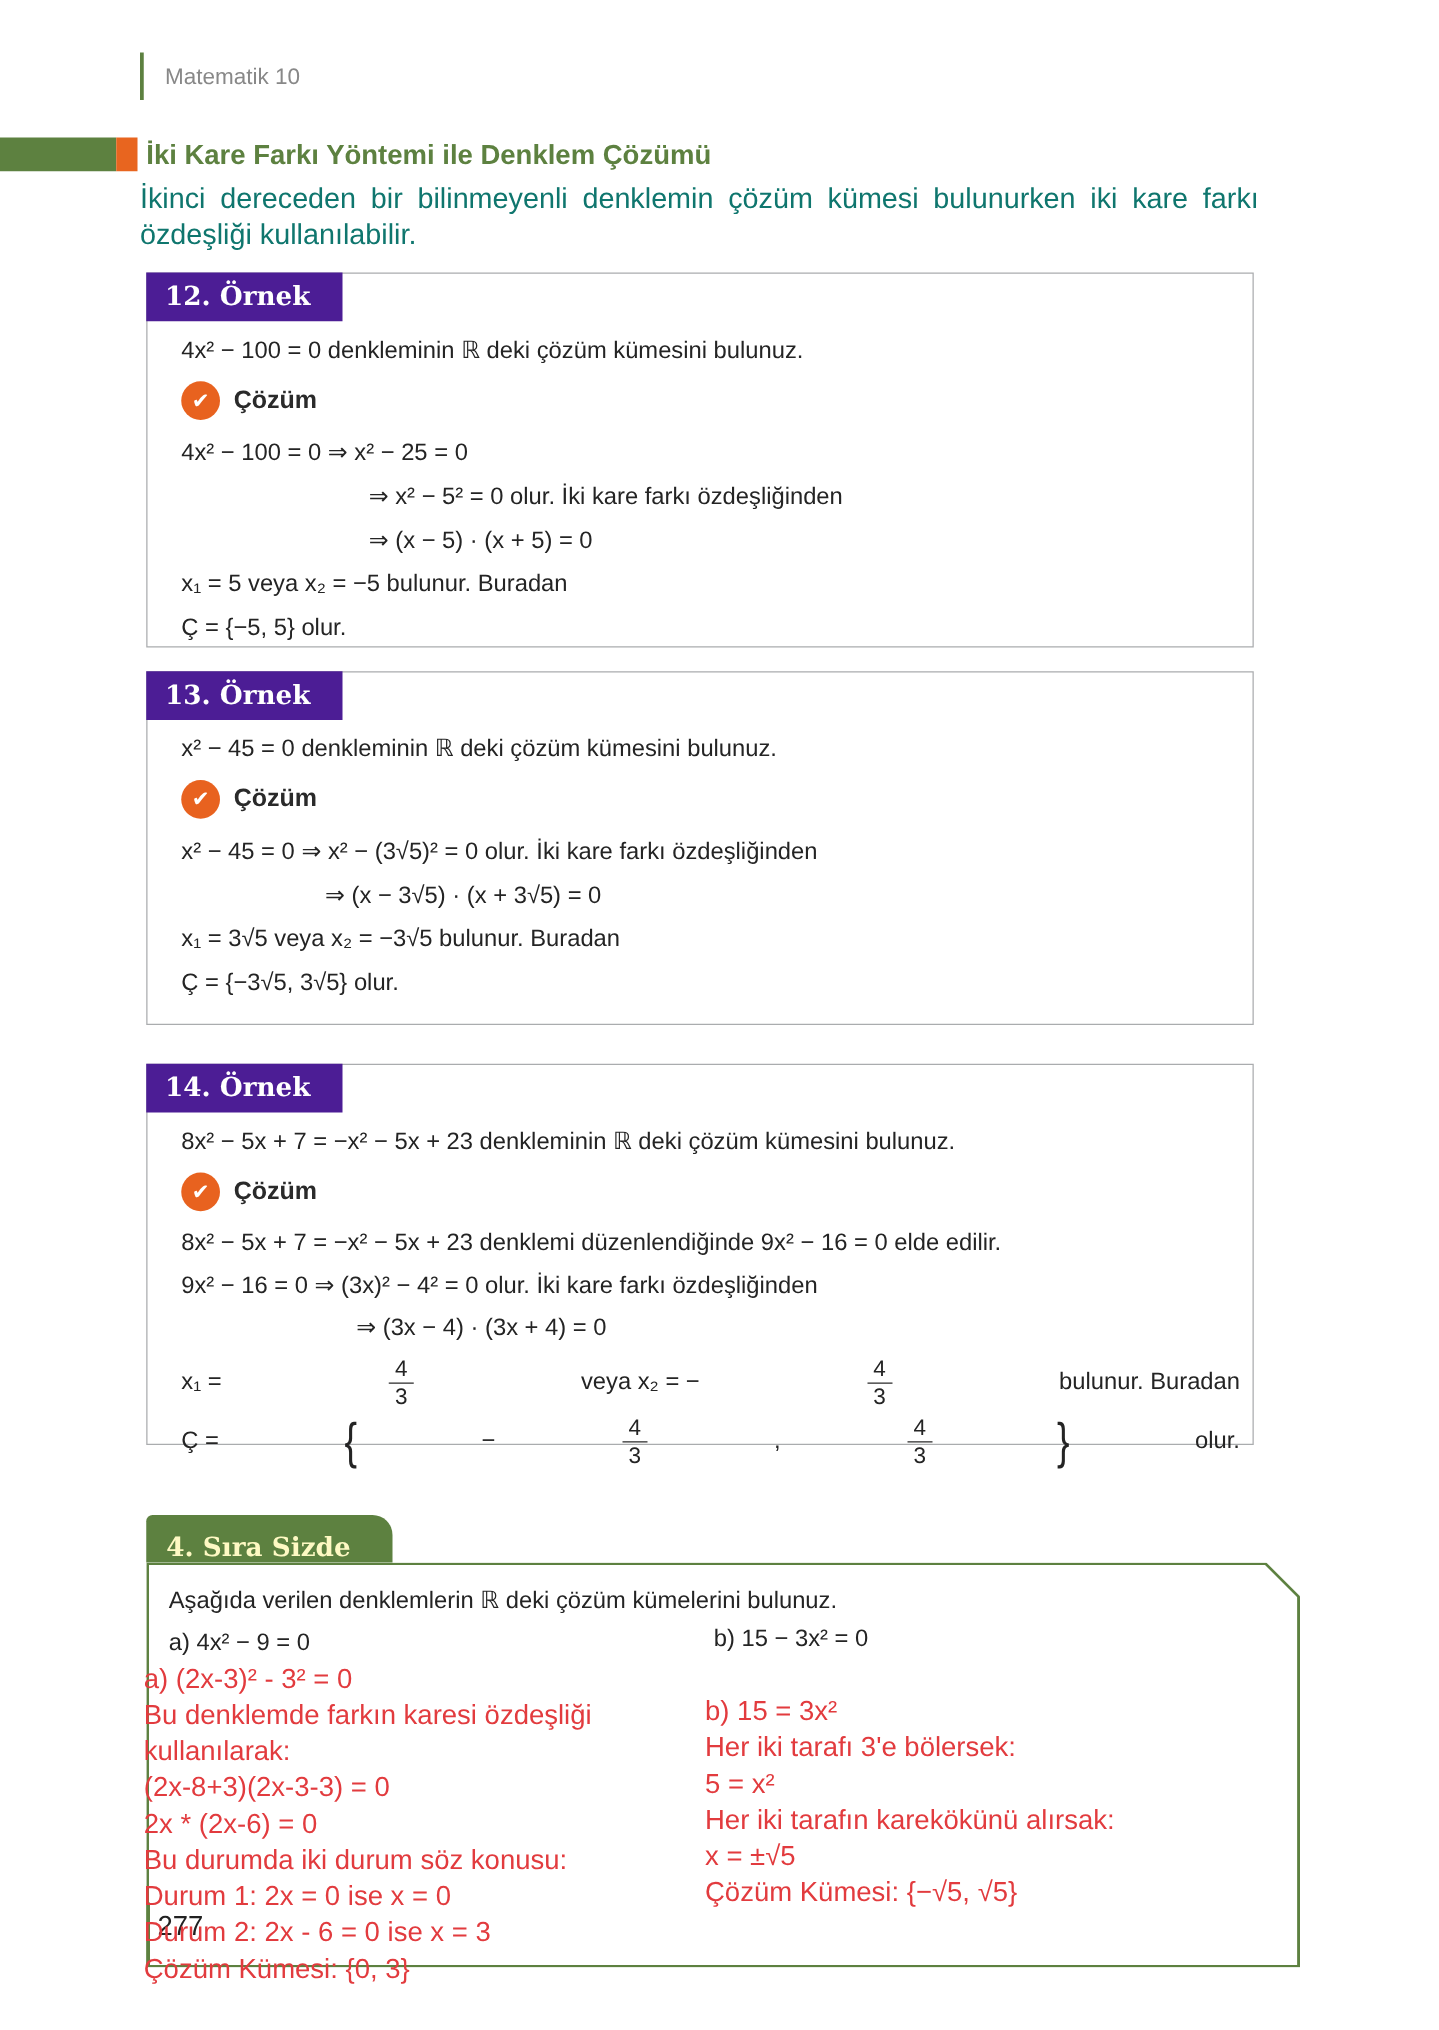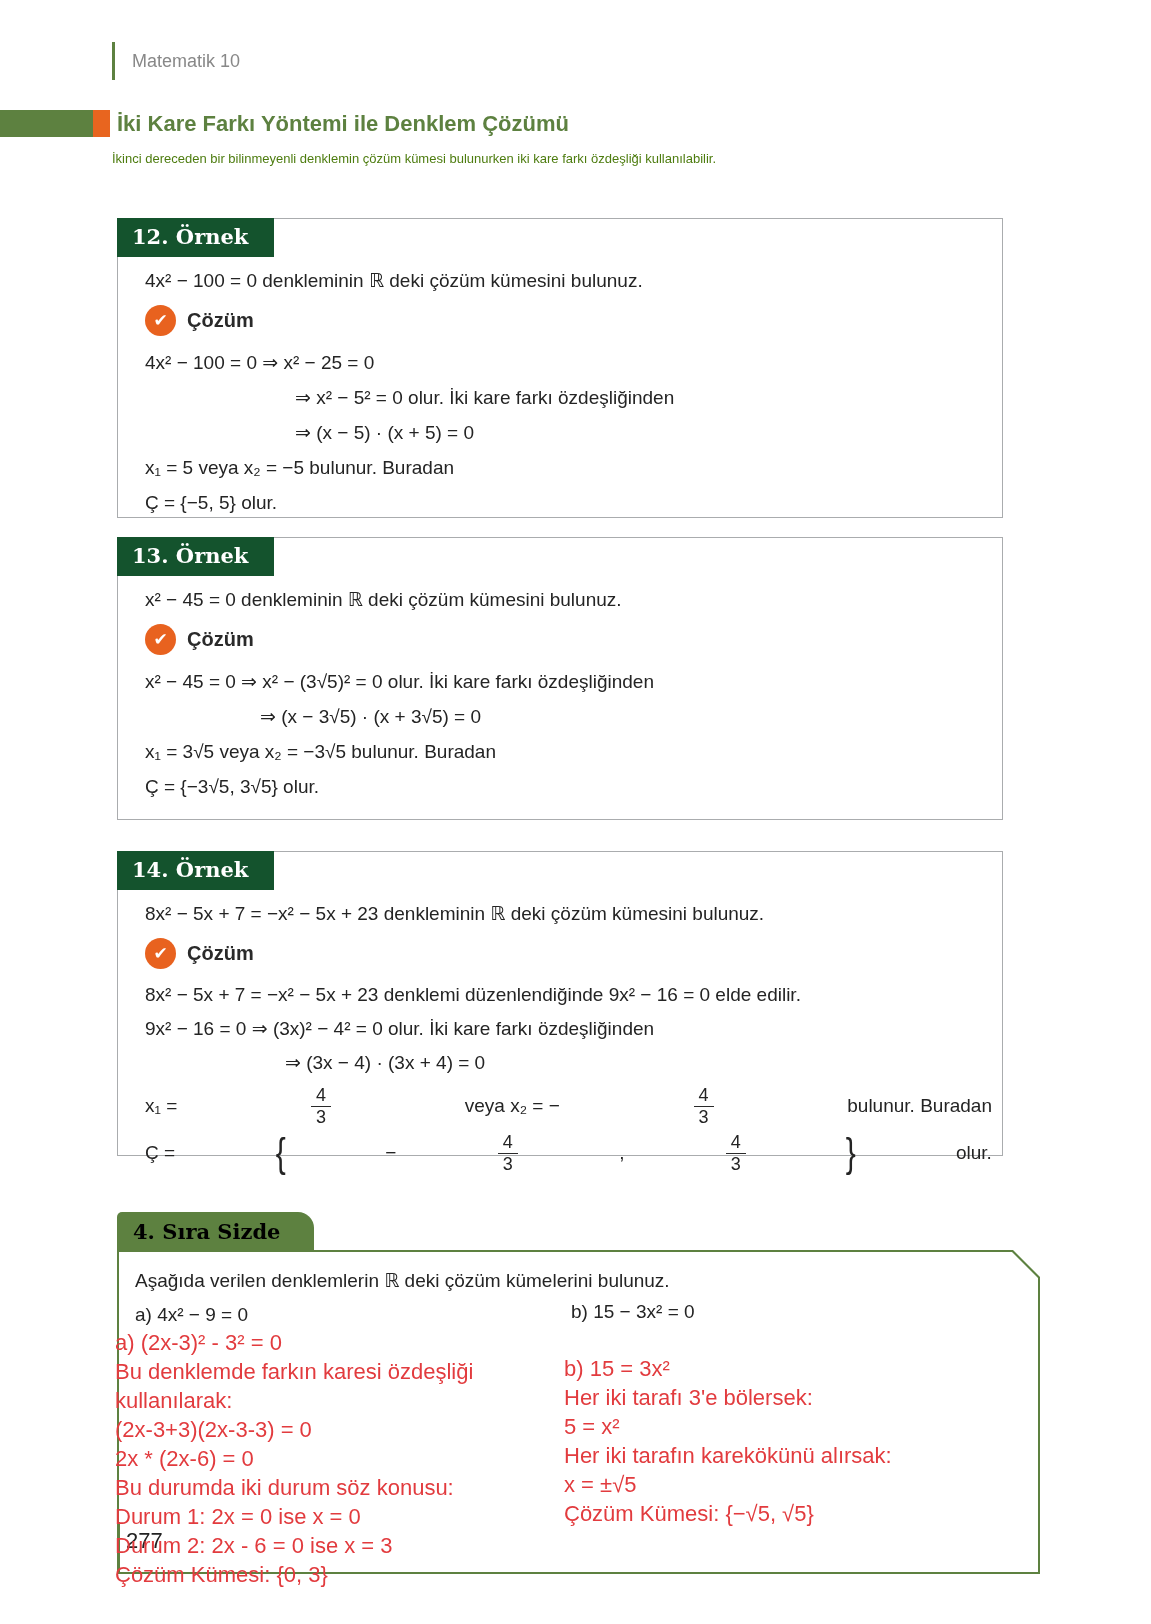--- a/index.html
+++ b/index.html
@@ -16,31 +16,31 @@
   }
 
   
   .title-row { position:absolute; left:0; top:110px; display:flex; align-items:center; }
   .tb-green  { width:93px; height:27px; background:#5d8140; }
   .tb-orange { width:17px; height:27px; background:#e8651f; }
   .section-title { margin-left:7px; font-size:22px; font-weight:700; color:#5d8140; }
 
   .intro {
     position:absolute; left:112px; top:144px; width:895px;
-    font-size:13px; line-height:29px; text-align:justify; color:#4d7c0f;
+    font-size:23px; line-height:29px; text-align:justify; color:#0f766e;
   }
 
   
   .example-box { position:absolute; left:117px; width:884px; border:1px solid #aaacae; background:#fff; }
   .ex12 { top:218px; height:298px; }
   .ex13 { top:537px; height:281px; }
   .ex14 { top:851px; height:303px; }
   .example-tab {
     position:absolute; top:-1px; left:-1px;
-    background:#14532d; color:#ffffff;
+    background:#4c1d95; color:#ffffff;
     font-family:"DejaVu Serif",serif; font-weight:700; font-size:21px;
     padding:6px 26px 8px 15px; white-space:nowrap;
   }
   .example-body { position:absolute; left:27px; right:10px; top:50px; font-size:19px; color:#242424; }
   .prompt-line { margin-bottom:4px; }
   .cozum { display:flex; align-items:center; gap:11px; margin:13px 0 9px 0; }
   .check-circle {
     width:31px; height:31px; border-radius:50%; background:#e8621f; color:#ffffff;
     display:flex; align-items:center; justify-content:center;
     font-size:17px; font-weight:700; flex:0 0 auto;
@@ -55,22 +55,22 @@
   
   .frac-line { display:flex; align-items:center; gap:9px; margin-top:6px; white-space:nowrap;justify-content:space-between; }
   .frac { display:inline-flex; flex-direction:column; align-items:center; line-height:1.05; font-size:18px; }
   .frac .num { border-bottom:1.6px solid #2a2a2a; padding:0 5px 1px 5px; }
   .frac .den { padding-top:1px; }
   .brace { font-size:40px; font-weight:400; line-height:1; transform:scaleX(.75); display:inline-block; margin:0 -3px; }
 
   
   .ss-tab {
     position:absolute; left:117px; top:1212px; height:38px;
-    display:flex; align-items:center; padding:0 34px 0 16px;
-    background:#5d8140; color:#000000; border-radius:5px 16px 0 0;
+    display:flex; align-items:flex-end; padding:0 34px 0 16px;
+    background:#5d8140; color:#fef9c3; border-radius:5px 16px 0 0;
     font-family:"DejaVu Serif",serif; font-weight:700; font-size:21px;
   }
   .ss-box {
     position:absolute; left:117px; top:1250px; width:923px; height:324px; background:#5d8140;
     clip-path:polygon(0 0, calc(100% - 27px) 0, 100% 27px, 100% 100%, 0 100%);
   }
   .ss-box-inner {
     position:absolute; left:2px; top:2px; right:2px; bottom:2px; background:#ffffff;
     clip-path:polygon(0 0, calc(100% - 26px) 0, 100% 26px, 100% 100%, 0 100%);
   }
@@ -186,21 +186,21 @@
       <div class="ss-prompt">Aşağıda verilen denklemlerin ℝ deki çözüm kümelerini bulunuz.</div>
       <div class="ss-item-a">a) 4x² − 9 = 0</div>
       <div class="ss-item-b">b) 15 − 3x² = 0</div>
     </div>
   </div>
 
   <div class="ann ann-a">
     <div>a) (2x-3)² - 3² = 0</div>
     <div>Bu denklemde farkın karesi özdeşliği</div>
     <div>kullanılarak:</div>
-    <div>(2x-3+3)(2x-3-3) = 0</div>
+    <div>(2x-8+3)(2x-3-3) = 0</div>
     <div>2x * (2x-6) = 0</div>
     <div>Bu durumda iki durum söz konusu:</div>
     <div>Durum 1: 2x = 0 ise x = 0</div>
     <div>Durum 2: 2x - 6 = 0 ise x = 3</div>
     <div>Çözüm Kümesi: {0, 3}</div>
   </div>
 
   <div class="ann ann-b">
     <div>b) 15 = 3x²</div>
     <div>Her iki tarafı 3'e bölersek:</div>

